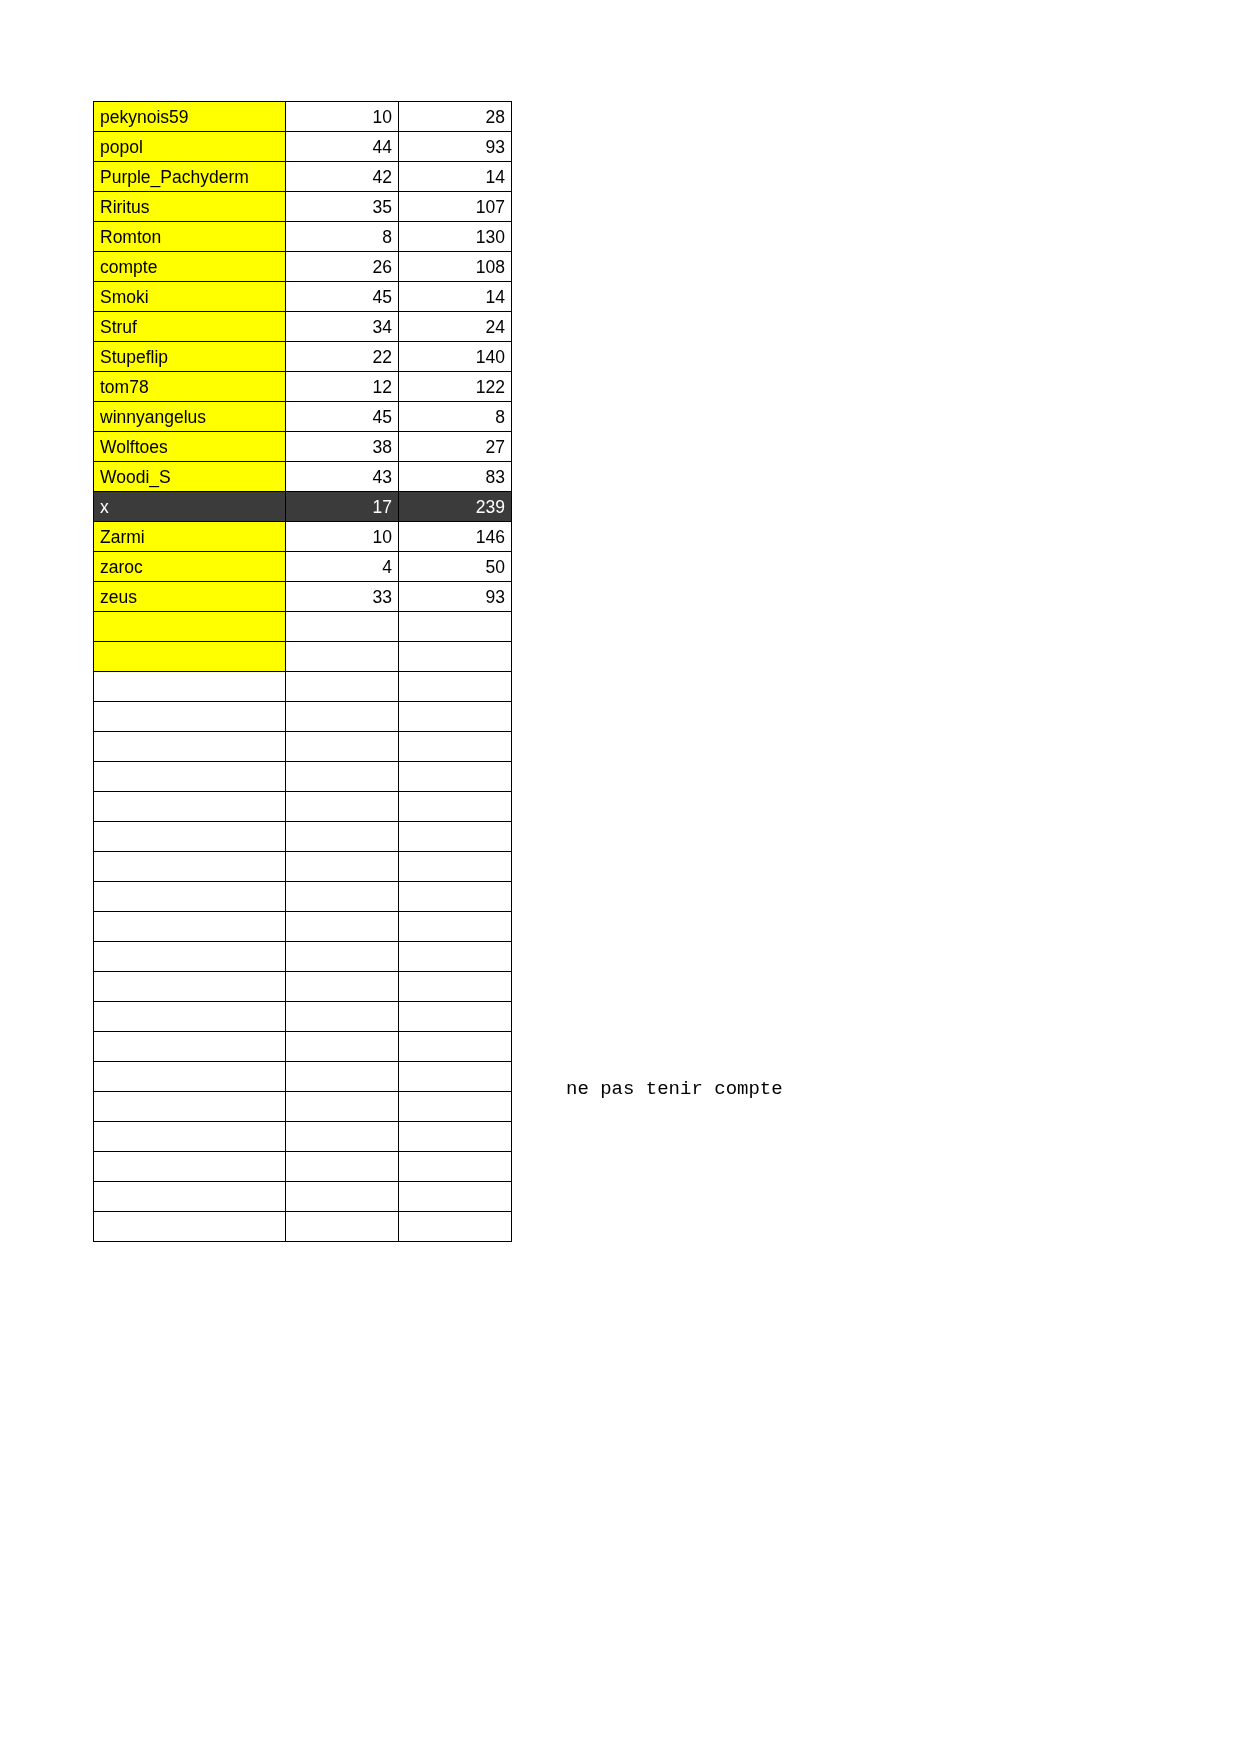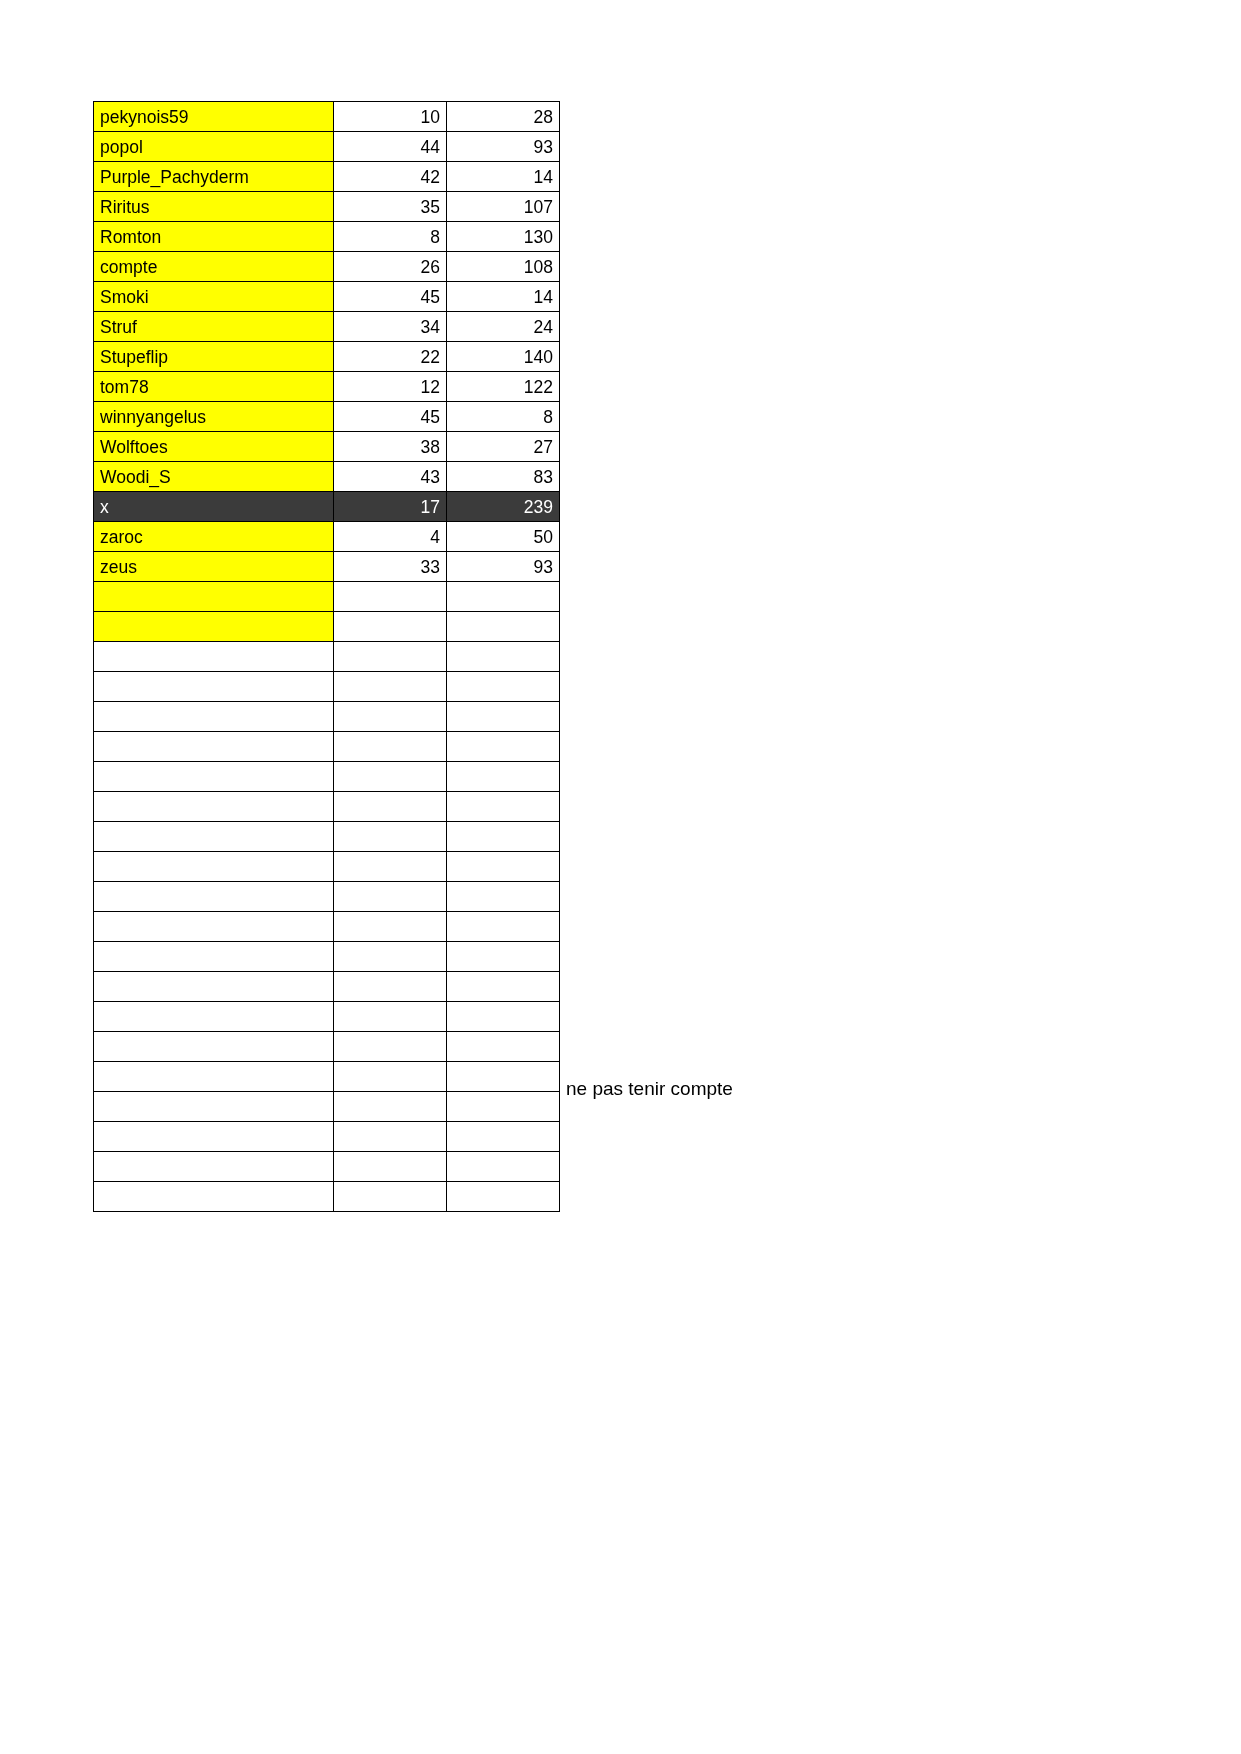--- a/index.html
+++ b/index.html
@@ -24,21 +24,21 @@
     height: 30px;
     box-sizing: border-box;
     font-size: 17.5px;
     line-height: 28px;
     padding: 0 6px;
     color: #000000;
     white-space: nowrap;
     overflow: hidden;
   }
   .c-name {
-    width: 240px;
+    width: 192px;
     text-align: left;
   }
   .c-num {
     width: 113px;
     text-align: right;
     padding-right: 8px;
   }
   .hl {
     background: #ffff00;
   }
@@ -51,21 +51,21 @@
   }
   .blank {
     background: #ffffff;
   }
   .note {
     position: absolute;
     left: 566px;
     top: 1078px;
     font-size: 19px;
     color: #000000;
-    font-family: Liberation Sans, sans-serif;
+    font-family: Liberation Mono, monospace;
     white-space: nowrap;
   }
 </style>
 </head>
 <body>
 
 <table class="sheet">
   <tbody>
       <tr>
         <td class="c-name hl">pekynois59</td>
@@ -131,20 +131,25 @@
         <td class="c-name hl">Woodi_S</td>
         <td class="c-num">43</td>
         <td class="c-num">83</td>
       </tr>
       <tr class="dark">
         <td class="c-name ">x</td>
         <td class="c-num">17</td>
         <td class="c-num">239</td>
       </tr>
       <tr>
+        <td class="c-name hl">Zarmi</td>
+        <td class="c-num">10</td>
+        <td class="c-num">146</td>
+      </tr>
+      <tr>
         <td class="c-name hl">zaroc</td>
         <td class="c-num">4</td>
         <td class="c-num">50</td>
       </tr>
       <tr>
         <td class="c-name hl">zeus</td>
         <td class="c-num">33</td>
         <td class="c-num">93</td>
       </tr>
       <tr>

